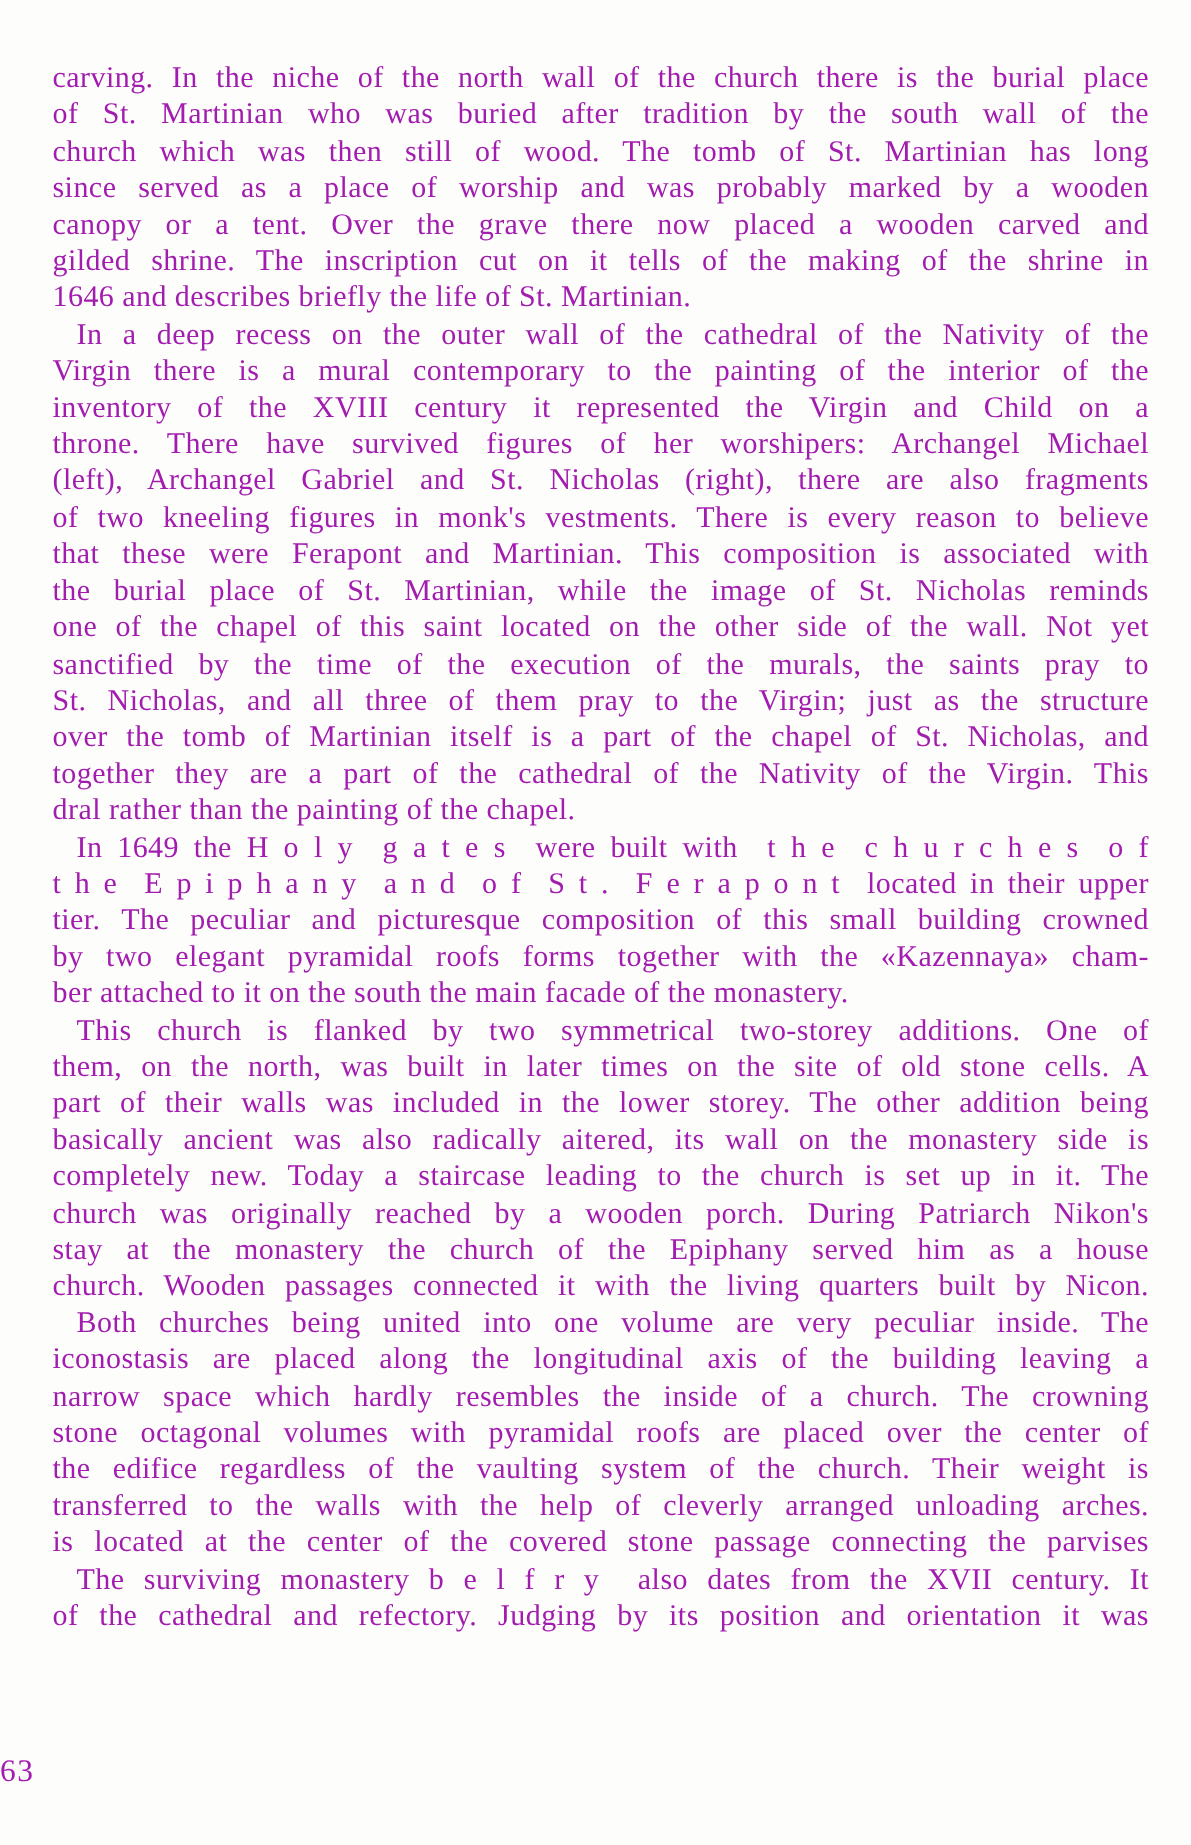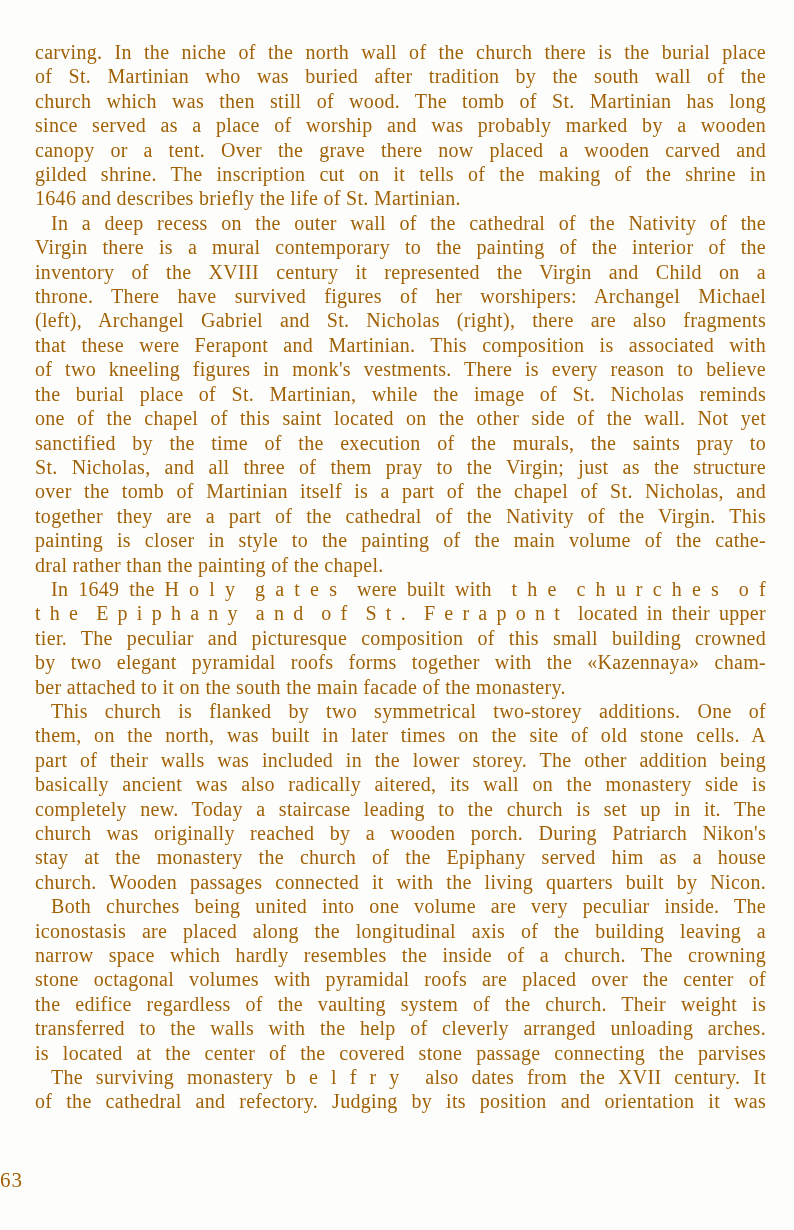--- a/index.html
+++ b/index.html
@@ -6,21 +6,21 @@
     margin: 0;
     padding: 0;
     background: #ffffff;
   }
   .page {
     position: relative;
     width: 794px;
     height: 1230px;
     background: #fdfdfb;
     font-family: "Liberation Serif", "DejaVu Serif", serif;
-    color: #a16207;
+    color: #a21caf;
     overflow: hidden;
   }
   .text-block {
     position: absolute;
     left: 35px;
     top: 40px;
     width: 731px;
     font-size: 20px;
     line-height: 24.4px;
     letter-spacing: 0.015em;
@@ -54,29 +54,28 @@
       <div class="line">church which was then still of wood. The tomb of St. Martinian has long</div>
       <div class="line">since served as a place of worship and was probably marked by a wooden</div>
       <div class="line">canopy or a tent. Over the grave there now placed a wooden carved and</div>
       <div class="line">gilded shrine. The inscription cut on it tells of the making of the shrine in</div>
       <div class="line last">1646 and describes briefly the life of St. Martinian.</div>
       <div class="line first">In a deep recess on the outer wall of the cathedral of the Nativity of the</div>
       <div class="line">Virgin there is a mural contemporary to the painting of the interior of the</div>
       <div class="line">inventory of the XVIII century it represented the Virgin and Child on a</div>
       <div class="line">throne. There have survived figures of her worshipers: Archangel Michael</div>
       <div class="line">(left), Archangel Gabriel and St. Nicholas (right), there are also fragments</div>
+      <div class="line">of two kneeling figures in monk's vestments. There is every reason to believe</div>
       <div class="line">that these were Ferapont and Martinian. This composition is associated with</div>
-      <div class="line">of two kneeling figures in monk's vestments. There is every reason to believe</div>
       <div class="line">the burial place of St. Martinian, while the image of St. Nicholas reminds</div>
       <div class="line">one of the chapel of this saint located on the other side of the wall. Not yet</div>
       <div class="line">sanctified by the time of the execution of the murals, the saints pray to</div>
       <div class="line">St. Nicholas, and all three of them pray to the Virgin; just as the structure</div>
       <div class="line">over the tomb of Martinian itself is a part of the chapel of St. Nicholas, and</div>
       <div class="line">together they are a part of the cathedral of the Nativity of the Virgin. This</div>
-      <div class="line">painting is closer in style to the painting of the main volume of the cathe-</div>
       <div class="line last">dral rather than the painting of the chapel.</div>
       <div class="line first">In 1649 the H o l y&nbsp; g a t e s&nbsp; were built with&nbsp; t h e&nbsp; c h u r c h e s&nbsp; o f</div>
       <div class="line">t h e&nbsp; E p i p h a n y&nbsp; a n d&nbsp; o f&nbsp; S t .&nbsp; F e r a p o n t&nbsp; located in their upper</div>
       <div class="line">tier. The peculiar and picturesque composition of this small building crowned</div>
       <div class="line">by two elegant pyramidal roofs forms together with the «Kazennaya» cham-</div>
       <div class="line last">ber attached to it on the south the main facade of the monastery.</div>
       <div class="line first">This church is flanked by two symmetrical two-storey additions. One of</div>
       <div class="line">them, on the north, was built in later times on the site of old stone cells. A</div>
       <div class="line">part of their walls was included in the lower storey. The other addition being</div>
       <div class="line">basically ancient was also radically aitered, its wall on the monastery side is</div>

